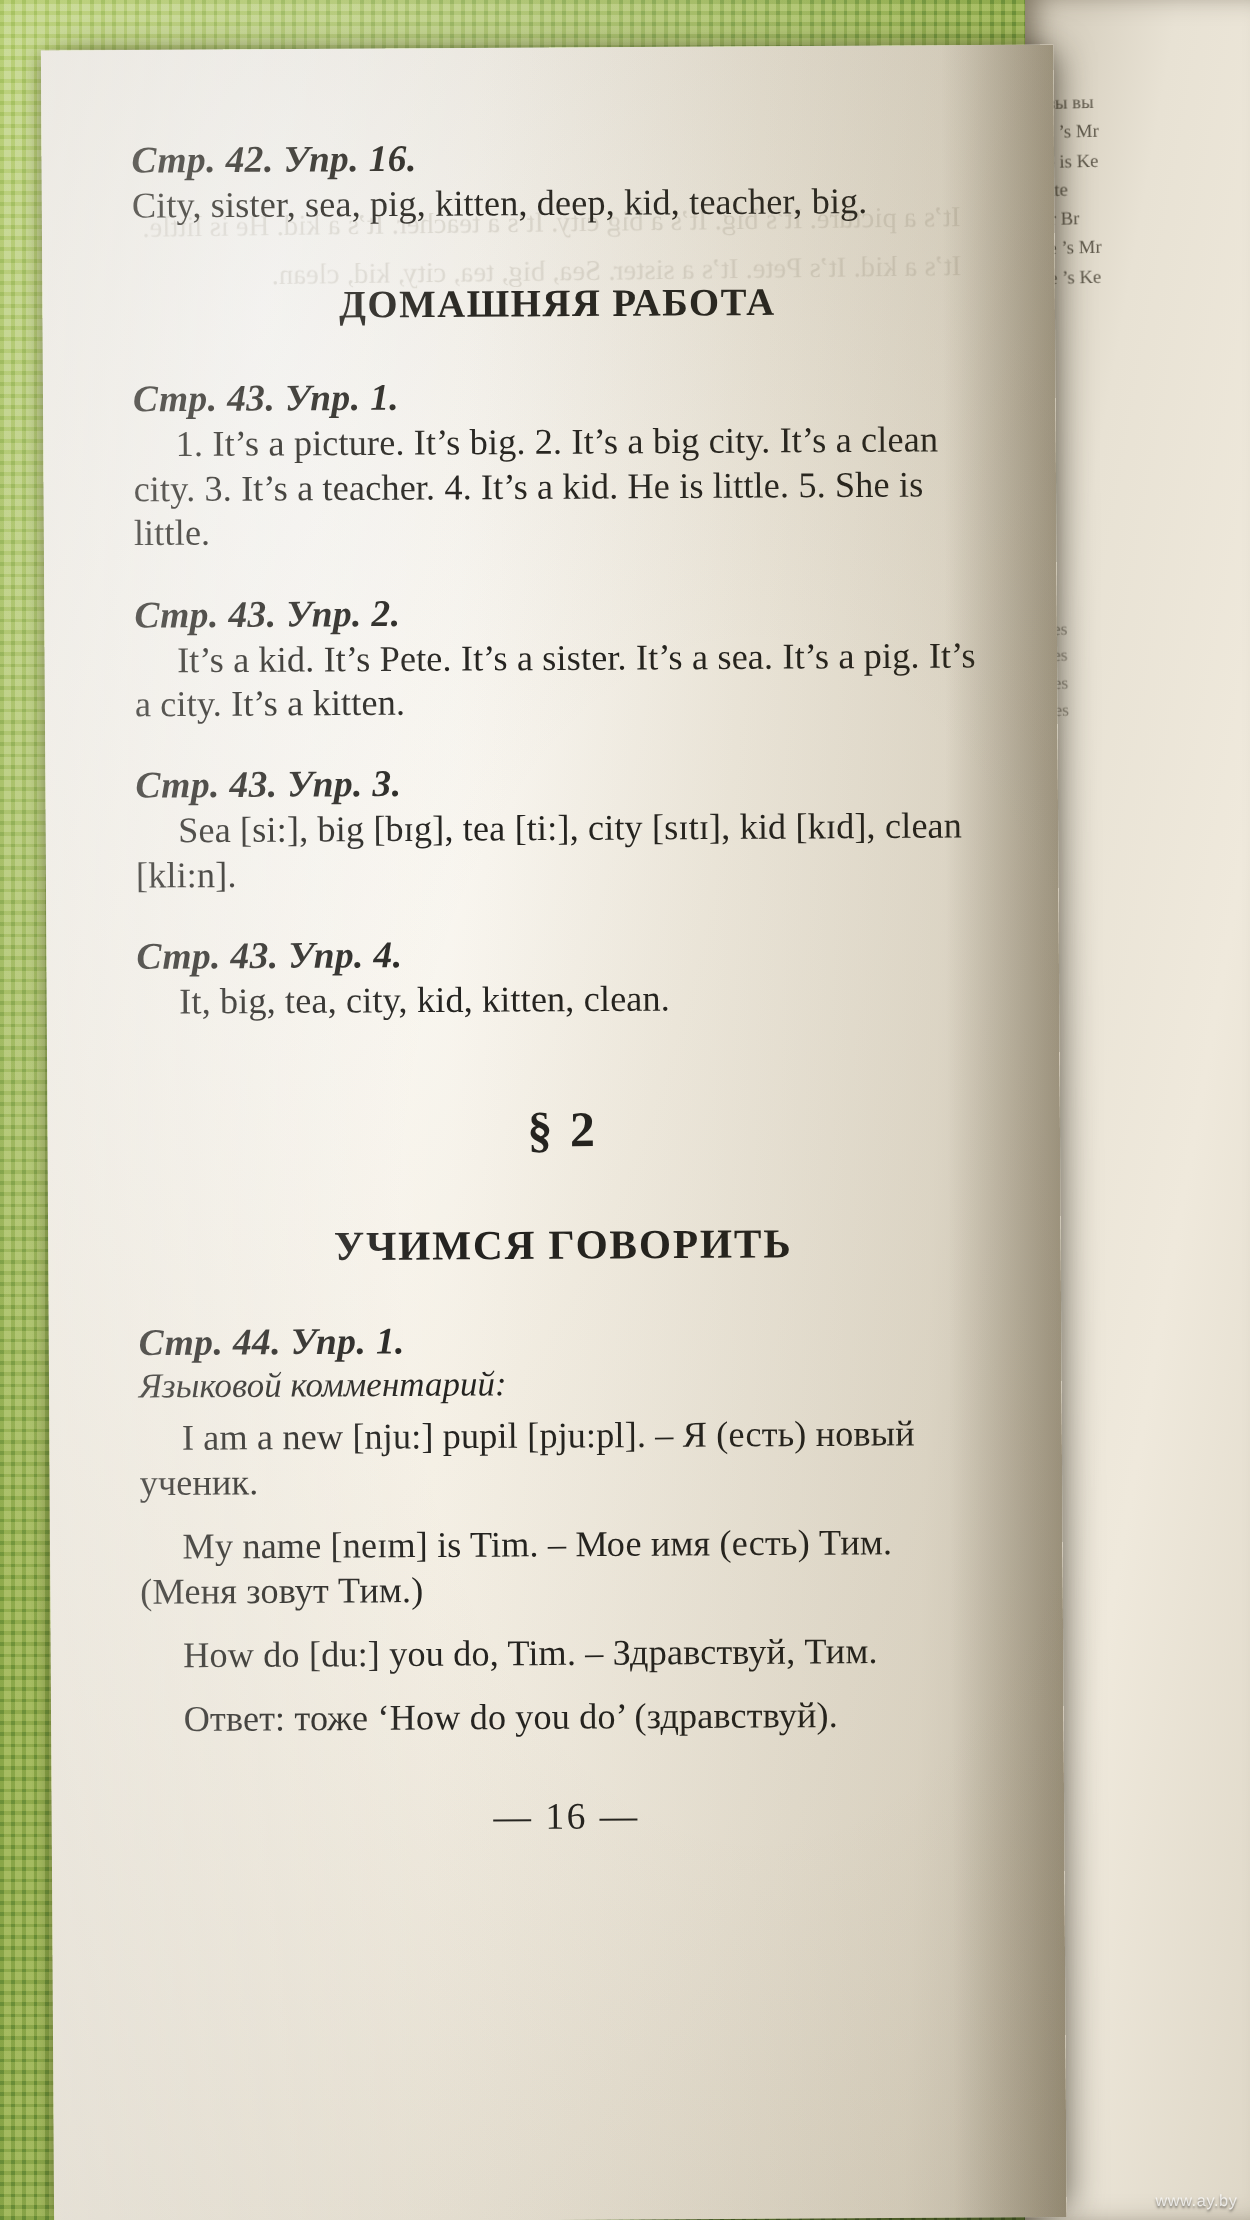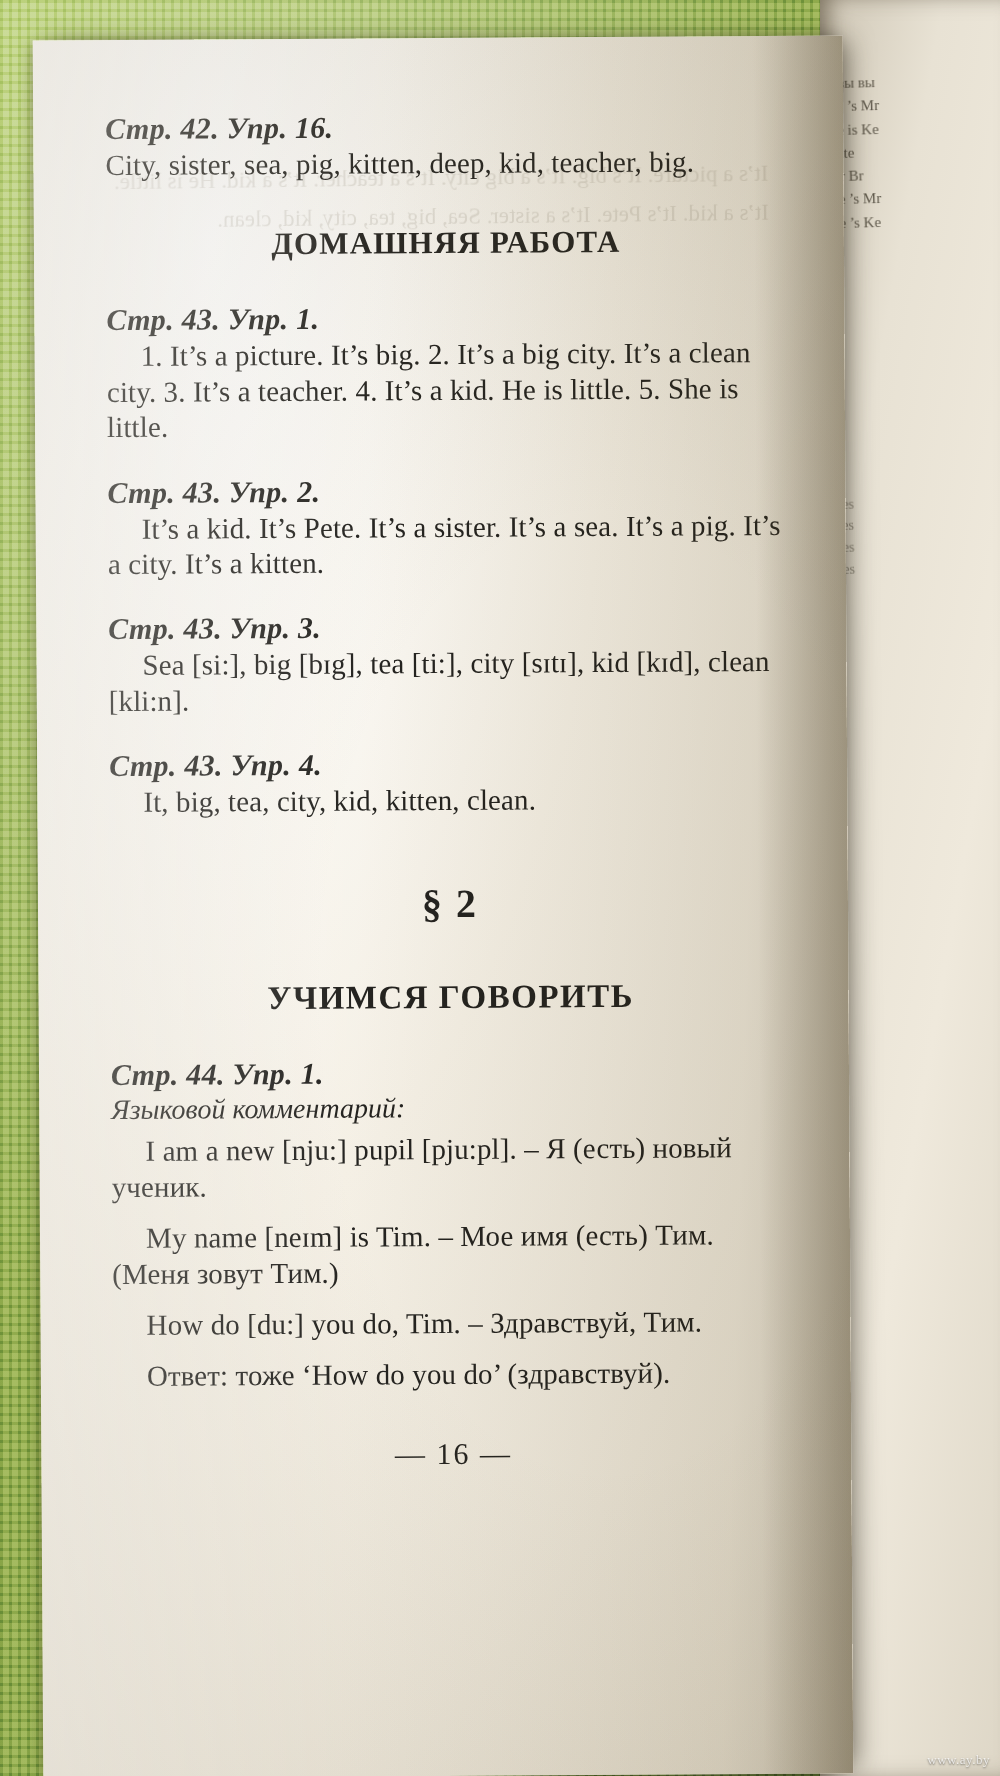--- a/index.html
+++ b/index.html
@@ -167,21 +167,21 @@
     margin-top: 44px;
   }
 
   
   .watermark {
     position: absolute;
     right: 10px;
     bottom: 8px;
     z-index: 20;
     color: rgba(255,255,255,0.75);
-    font-family: Liberation Serif, serif;
+    font-family: Liberation Sans, sans-serif;
     font-size: 13px;
     letter-spacing: 0.5px;
     text-shadow: 0 1px 2px rgba(0,0,0,0.5);
   }
   
   .gutter-shade {
     position: absolute;
     top: 0;
     right: 0;
     width: 90px;

